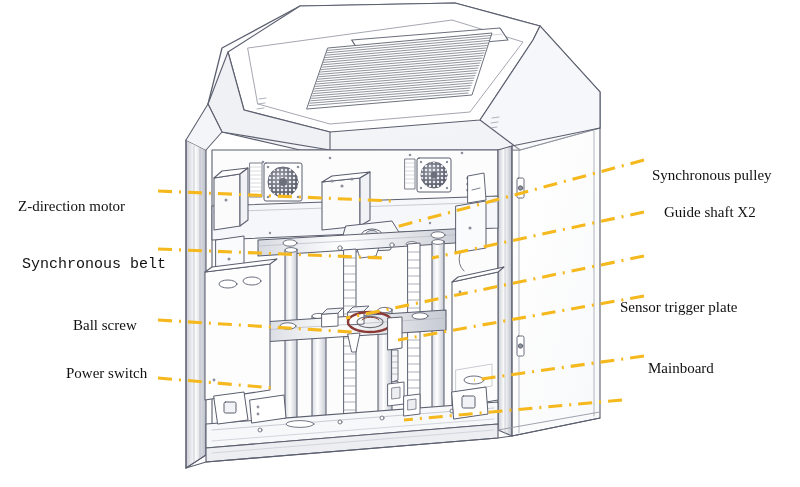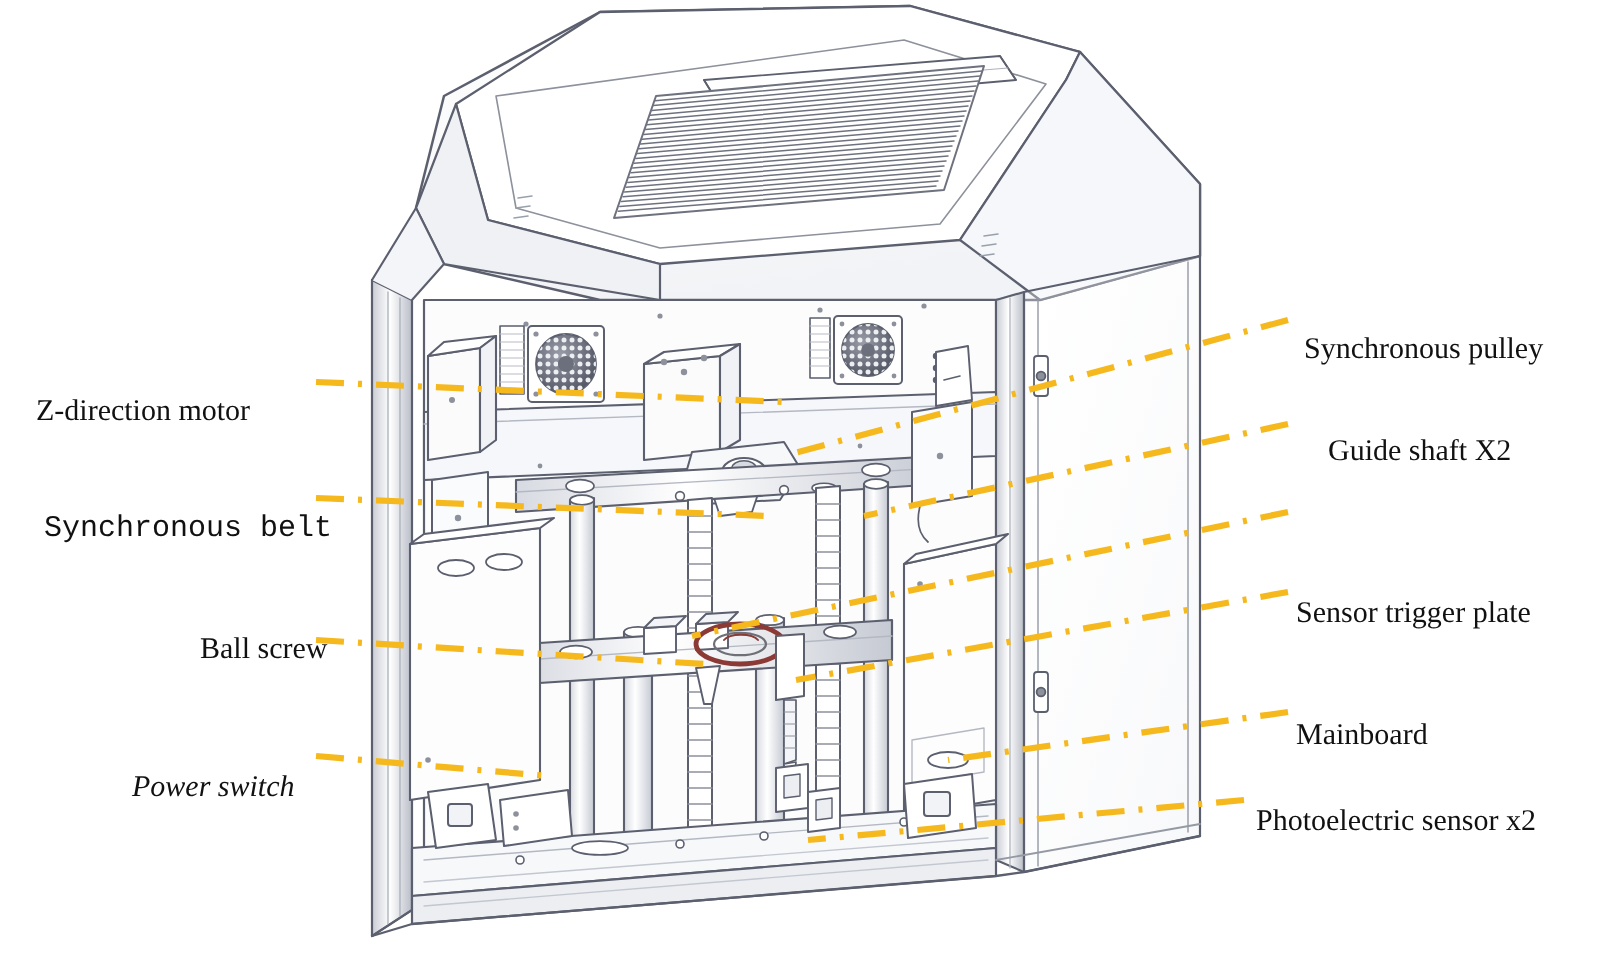--- a/index.html
+++ b/index.html
@@ -383,22 +383,21 @@
         <path d="M644,296 L398,340" stroke-dasharray="14 7 2 7"></path>
         <path d="M644,356 L474,380" stroke-dasharray="14 7 2 7"></path>
         <path d="M622,400 L404,420" stroke-dasharray="14 7 2 7"></path>
       </g>
 
     </g>
   </svg>
 
   <div class="lbl lbl-l" style="left:18px;top:199px;text-align:center;">Z-direction motor</div>
   <div class="lbl lbl-l" style="left:22px;top:257px;font-family:Liberation Mono, monospace;">Synchronous belt</div>
-  <div class="lbl lbl-l" style="left:73px;top:318px;margin-left:27px;">Ball screw</div>
-  <div class="lbl lbl-l" style="left:66px;top:387px;font-style:italic;">Power switch</div>
+  <div class="lbl lbl-l" style="left:73px;top:318px;">Ball screw</div>
+  <div class="lbl lbl-l" style="left:66px;top:366px;">Power switch</div>
 
   <div class="lbl lbl-r" style="left:652px;top:168px;">Synchronous pulley</div>
-  <div class="lbl lbl-r" style="left:664px;top:219px;">Guide shaft X2</div>
-  <div class="lbl lbl-r" style="left:648px;top:300px;">Sensor trigger plate</div>
+  <div class="lbl lbl-r" style="left:664px;top:205px;">Guide shaft X2</div>
+  <div class="lbl lbl-r" style="left:620px;top:300px;">Sensor trigger plate</div>
   <div class="lbl lbl-r" style="left:648px;top:361px;">Mainboard</div>
-  <div class="lbl lbl-r" style="left:628px;top:404px;">Photoelectric sensor x2</div>
 
 </div>
 
 </body></html>

